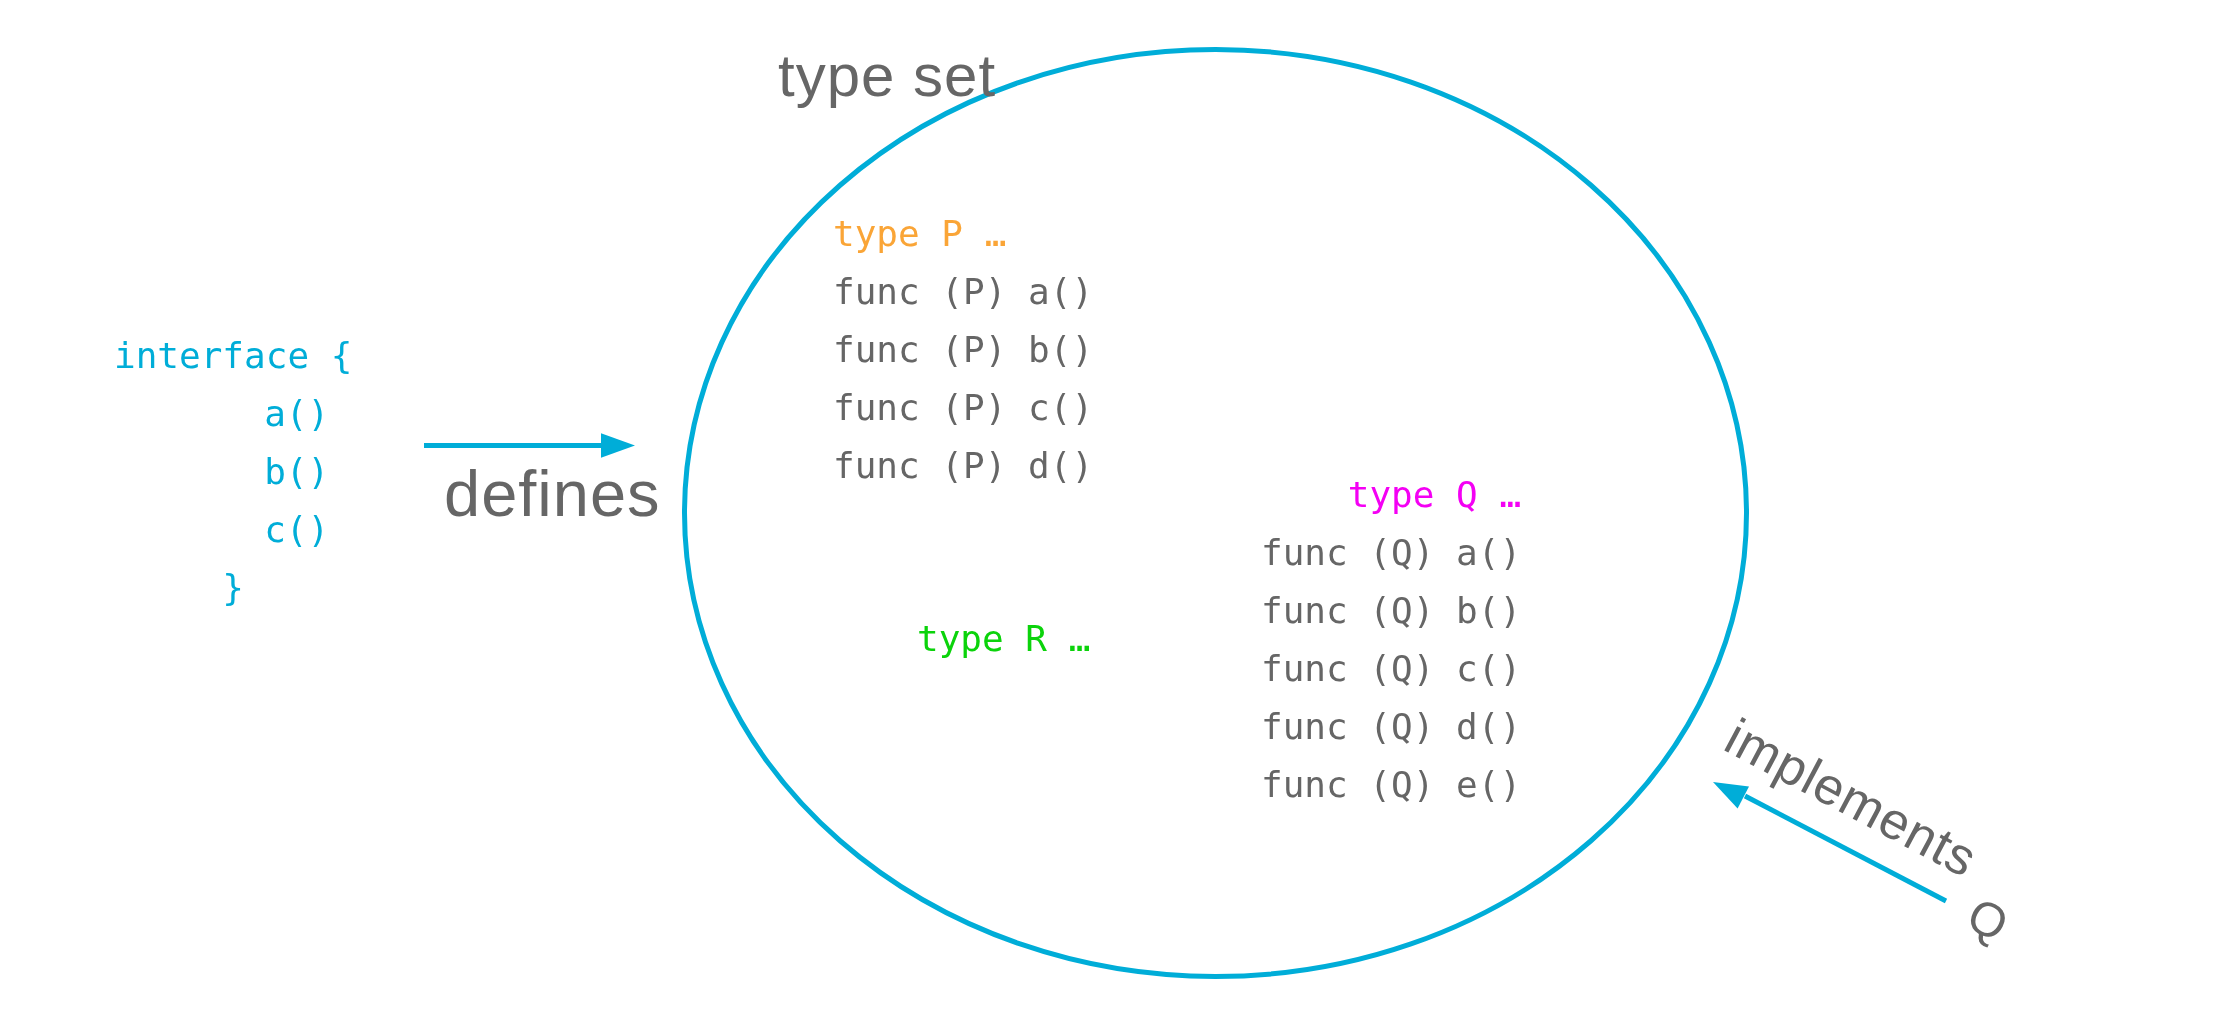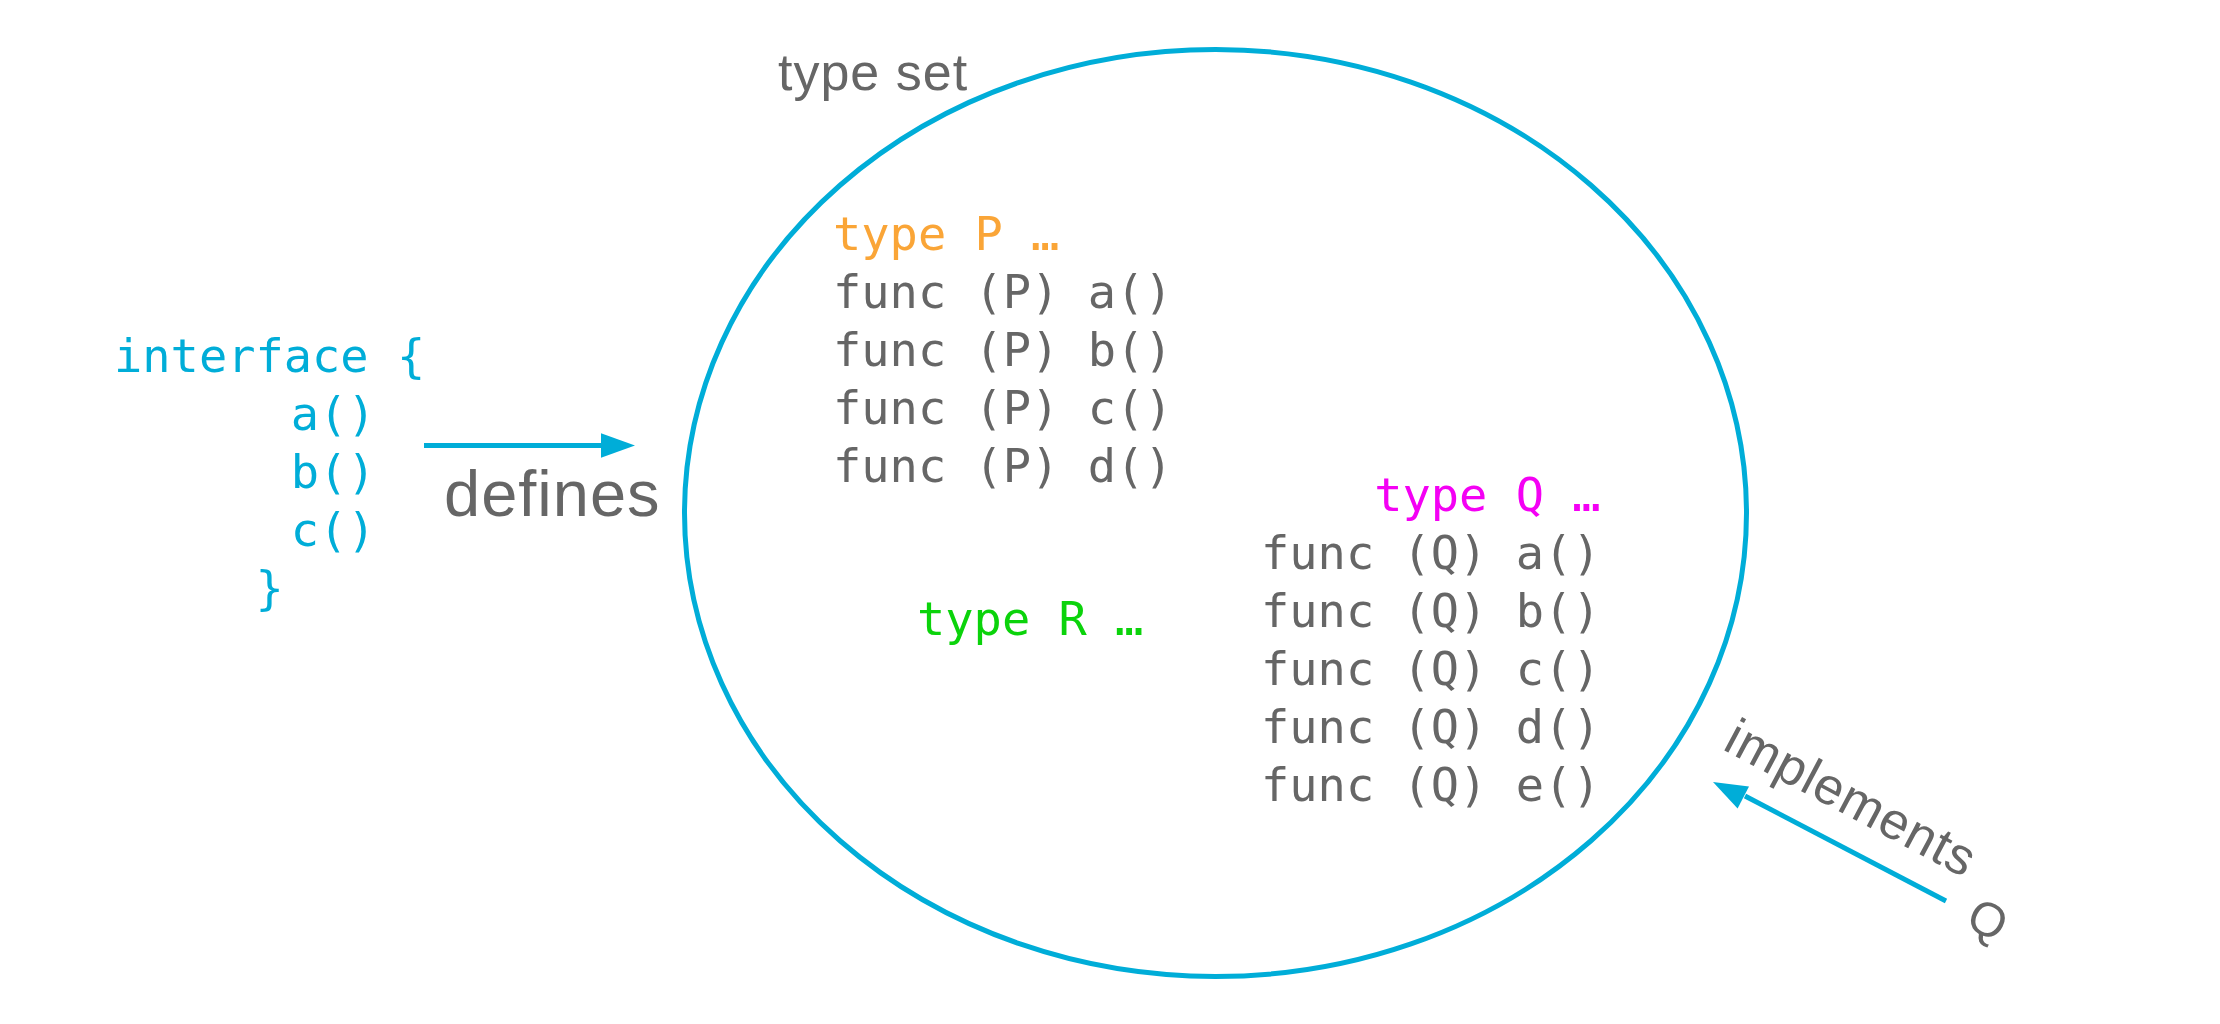--- a/index.html
+++ b/index.html
@@ -16,39 +16,39 @@
   #diagram-svg {
     position: absolute;
     left: 0;
     top: 0;
     width: 2220px;
     height: 1024px;
   }
   .code-block {
     position: absolute;
     font-family: "DejaVu Sans Mono", monospace;
-    font-size: 47px;
+    font-size: 36px;
     line-height: 58px;
     white-space: pre;
     color: var(--text-gray, #666);
   }
   .code-line.indent { padding-left: 127px; }
   .label {
     position: absolute;
     font-family: "Liberation Sans", sans-serif;
     color: var(--text-gray, #666);
     line-height: 1;
     white-space: pre;
     letter-spacing: 1px;
   }
   #interface-block { left: 114px; top: 327px; text-align: center; }
   #type-p-block   { left: 833px; top: 205px; }
   #type-q-block   { left: 1261px; top: 466px; text-align: right; }
-  #type-r-block   { left: 917px; top: 590px; }
-  #label-type-set { left: 778px; top: 46px;  font-size: 52px; }
+  #type-r-block   { left: 917px; top: 610px; }
+  #label-type-set { left: 778px; top: 46px;  font-size: 60px; }
   #label-defines  { left: 444px; top: 461px; font-size: 65px; }
   #label-implements {
     left: 1742px; top: 710px; font-size: 52px;
     transform: rotate(28deg);
     transform-origin: 0 0;
   }
   #label-implements-q {
     left: 1982px; top: 890px; font-size: 48px;
     transform: rotate(27deg);
     transform-origin: 0 0;

